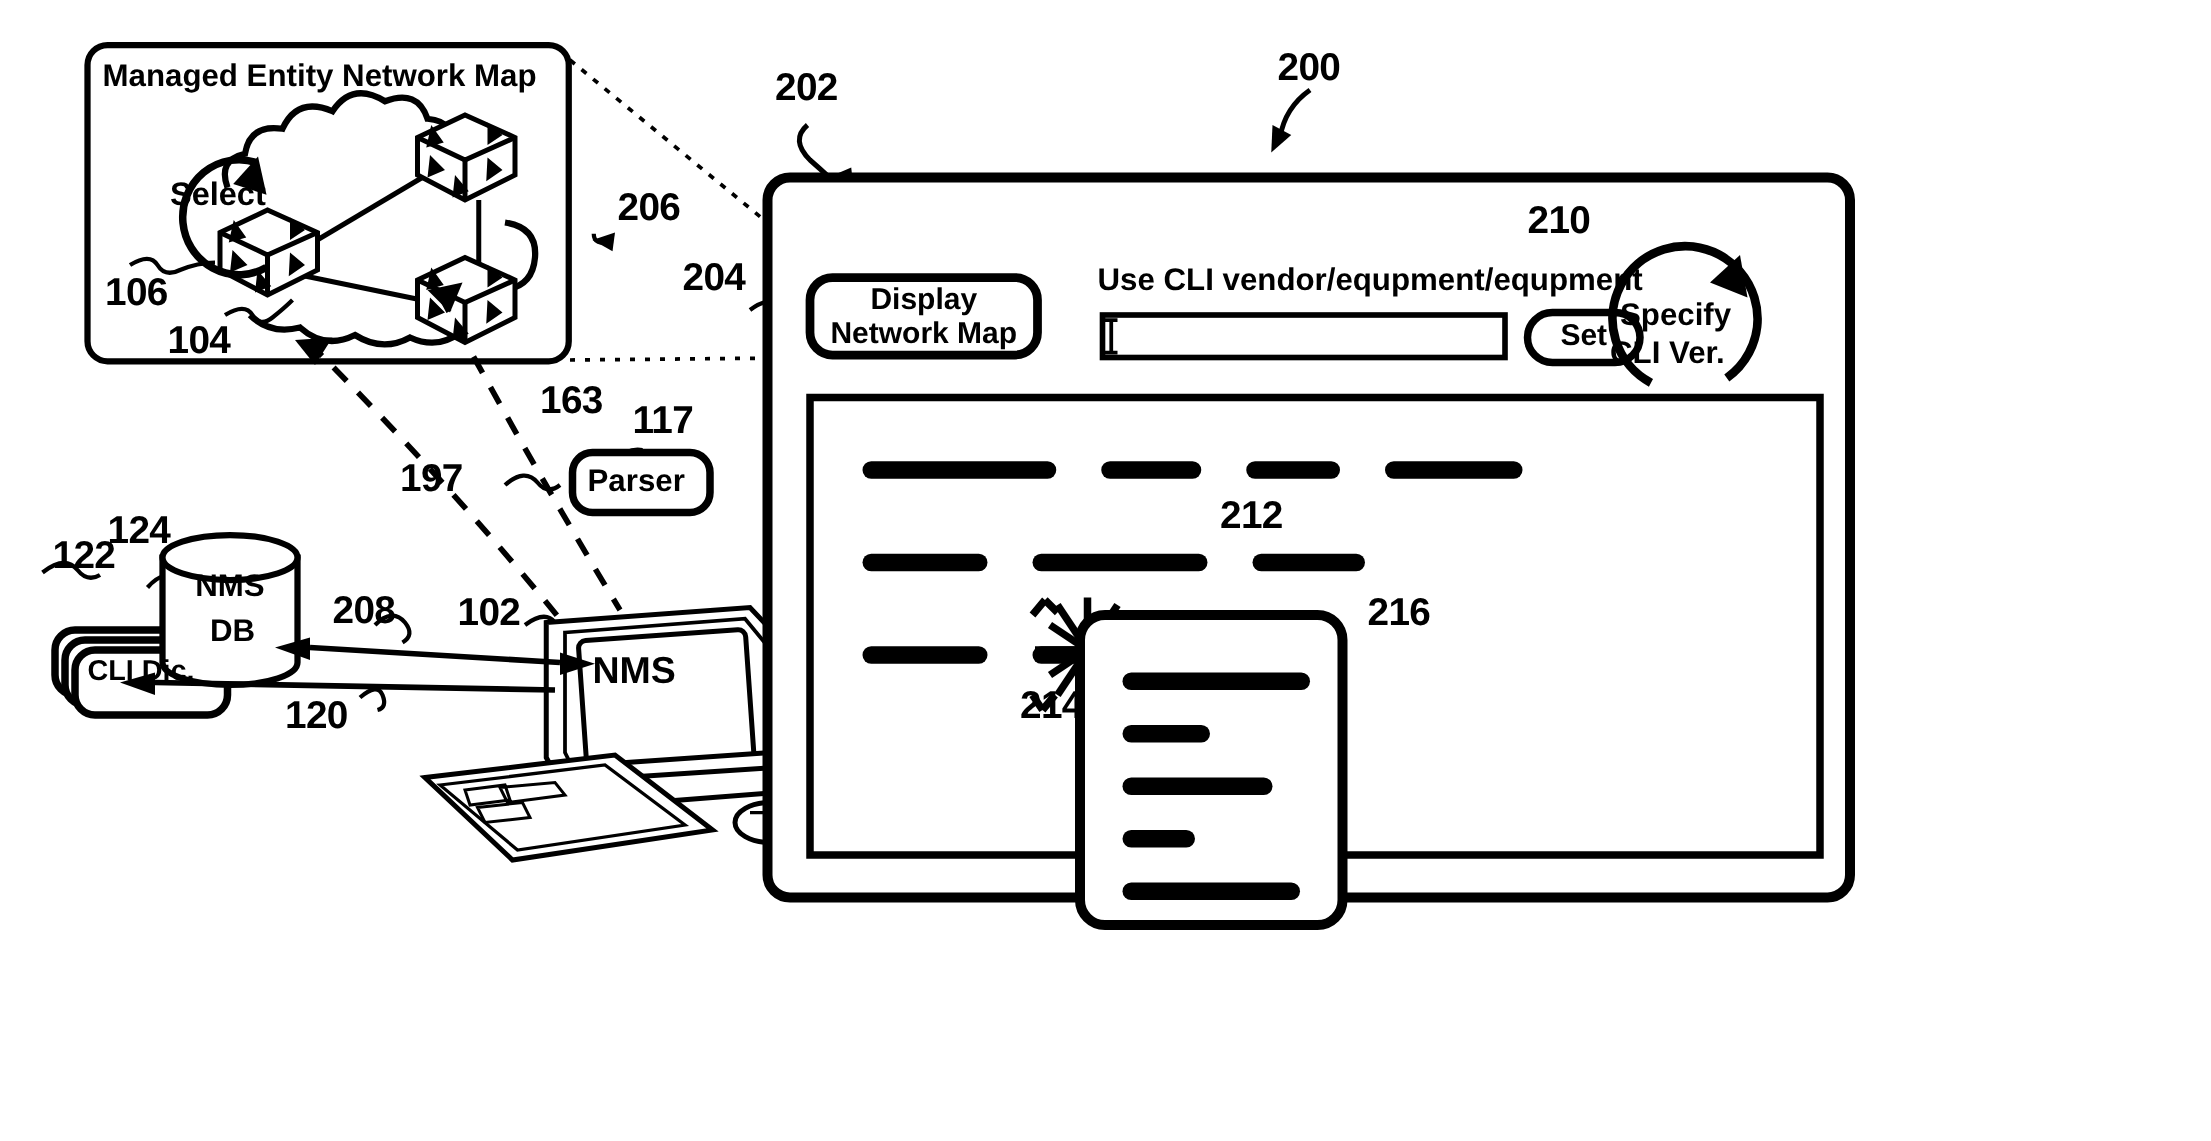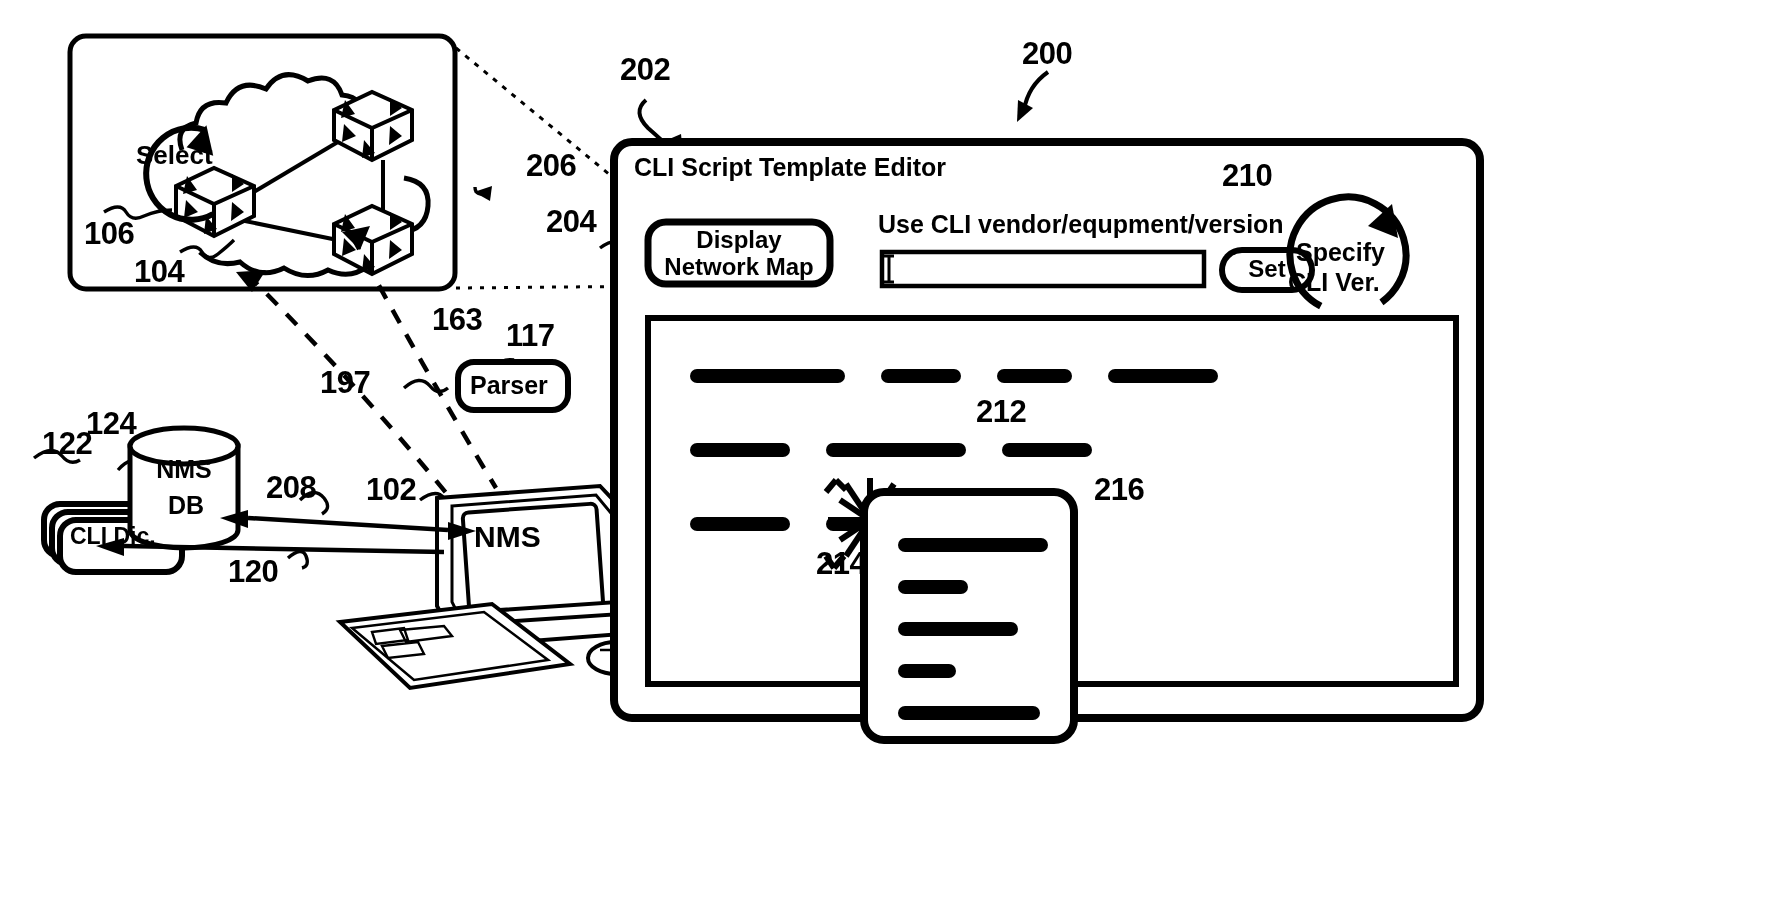--- a/index.html
+++ b/index.html
@@ -189,39 +189,39 @@
     <g id="popup-items">
         <rect x="898" y="538" width="150" height="14" rx="7" fill="#000000"></rect>
         <rect x="898" y="580" width="70" height="14" rx="7" fill="#000000"></rect>
         <rect x="898" y="622" width="120" height="14" rx="7" fill="#000000"></rect>
         <rect x="898" y="664" width="58" height="14" rx="7" fill="#000000"></rect>
         <rect x="898" y="706" width="142" height="14" rx="7" fill="#000000"></rect>
       </g>
 
   </svg>
 
+  <div class="lbl maptitle" style="left:82px; top:49px;">Managed Entity Network Map</div>
   <div class="lbl selectword" style="left:136px; top:142px;">Select</div>
   <div class="lbl refnum" style="left:84px; top:218px;">106</div>
   <div class="lbl refnum" style="left:134px; top:256px;">104</div>
 
   <div class="lbl refnum" style="left:1022px; top:38px;">200</div>
   <div class="lbl refnum" style="left:620px; top:54px;">202</div>
   <div class="lbl refnum" style="left:546px; top:206px;">204</div>
-  <div class="lbl refnum" style="left:494px; top:150px;margin-left:32px;">206</div>
+  <div class="lbl refnum" style="left:494px; top:150px;">206</div>
   <div class="lbl refnum" style="left:1222px; top:160px;">210</div>
   <div class="lbl refnum" style="left:976px; top:396px;">212</div>
   <div class="lbl refnum" style="left:816px; top:548px;">214</div>
   <div class="lbl refnum" style="left:1094px; top:474px;">216</div>
 
-  <div class="lbl uitext" style="left:634px; top:155px;">CLI Script Template Editor</div>
 
   <div class="lbl btntext" style="left:648px; top:227px; width:182px;">Display</div>
   <div class="lbl btntext" style="left:648px; top:254px; width:182px;">Network Map</div>
 
-  <div class="lbl uitext" style="left:878px; top:212px;">Use CLI vendor/equpment/version</div>
+  <div class="lbl uitext" style="left:878px; top:212px;">Use CLI vendor/equpment/equpment</div>
 
   <input class="lbl" style="left: 898px; top: 256px; width: 298px; height: 24px; border: 0px; outline: 0px; background: transparent; font-size: 20px; font-weight: bold; padding: 0px;" placeholder="" value="">
 
   <div class="lbl setword" style="left:1222px; top:257px; width:90px; text-align:center;">Set</div>
 
   <div class="lbl annot" style="left:1296px; top:224px;">Specify</div>
   <div class="lbl annot" style="left:1288px; top:254px;">CLI Ver.</div>
 
   <div class="lbl parserword" style="left:470px; top:373px;">Parser</div>
   <div class="lbl refnum" style="left:432px; top:304px;">163</div>

